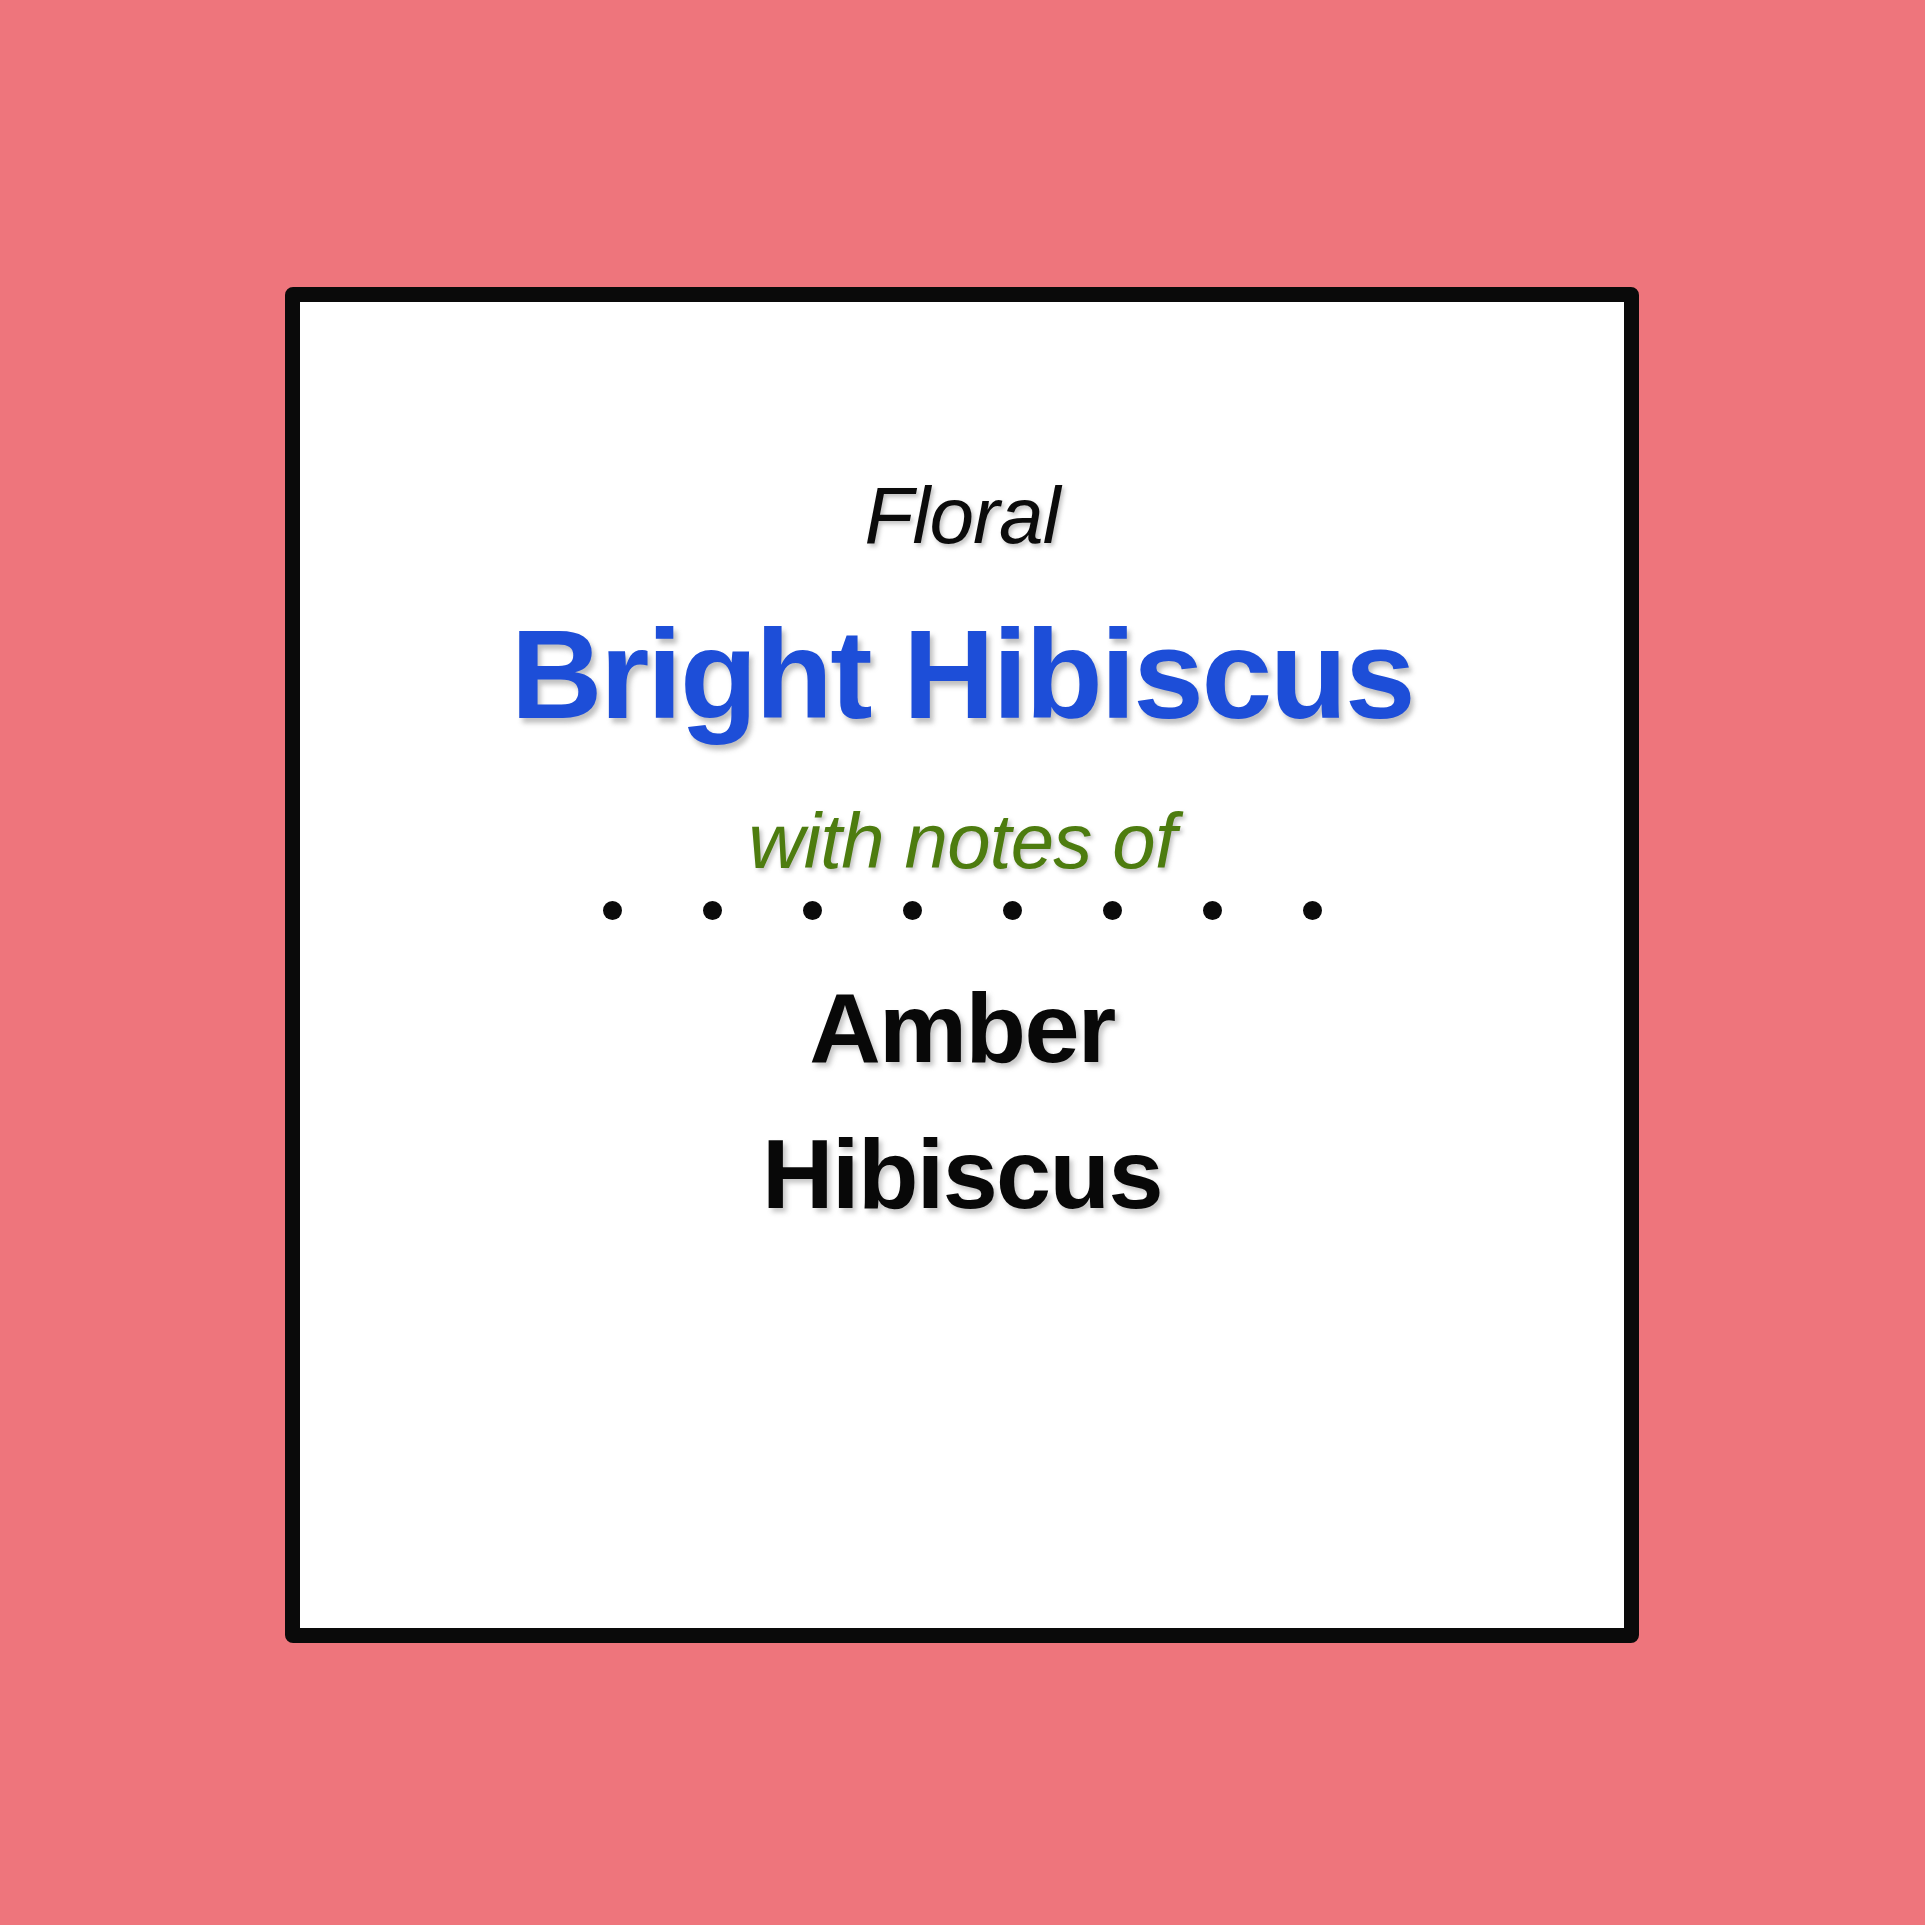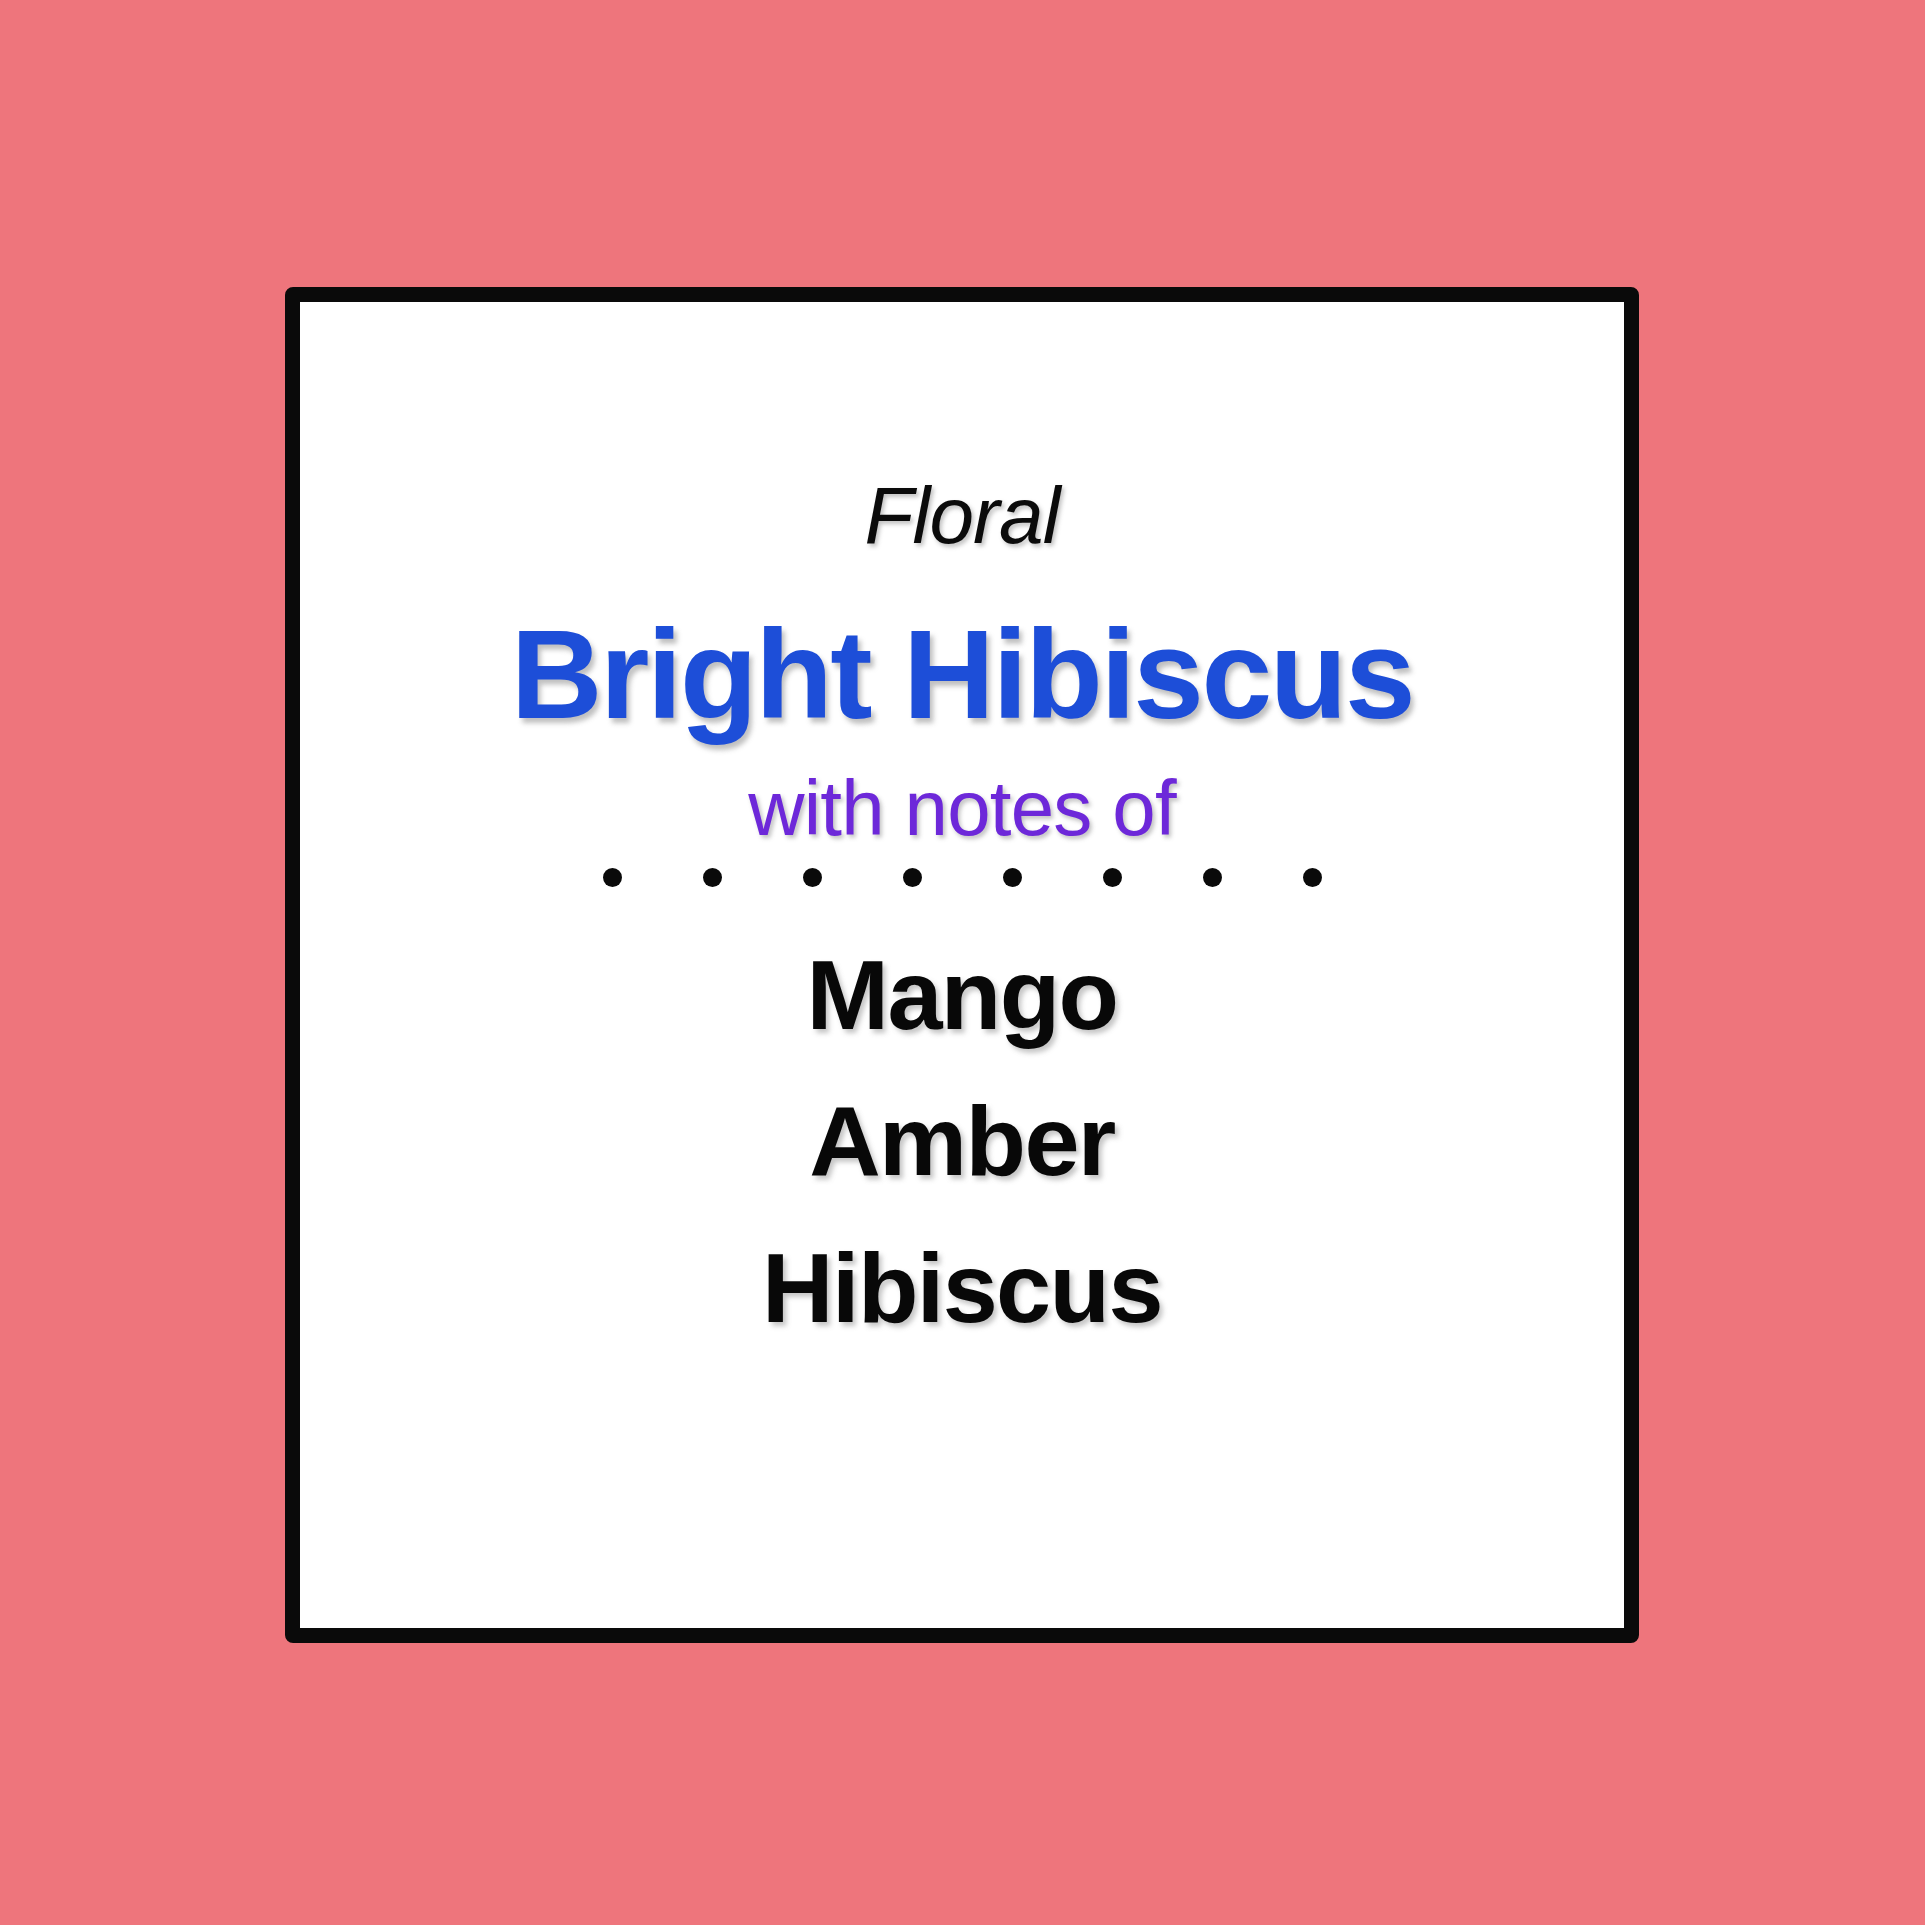--- a/index.html
+++ b/index.html
@@ -53,25 +53,26 @@
     margin-top: 55px;
     font-size: 127px;
     line-height: 1.0;
     font-weight: 700;
     color: #1d4ed8;
     letter-spacing: -2.4px;
     text-shadow: 3.3px 4.9px 5.7px rgba(115,115,115,0.45);
   }
 
   .notes-intro {
-    margin-top: 31px;
+    margin-top: 64px;
     font-size: 78px;
     line-height: 1.0;
+    font-style: italic;
     font-weight: 400;
-    color: #6d28d9;
+    color: #4d7c0f;
     letter-spacing: -0.8px;
     text-shadow: 2.4px 3.3px 4.1px rgba(120,120,120,0.45);
   }
 
   .dot-divider {
     margin-top: 19.5px;
     display: flex;
     flex-direction: row;
     align-items: center;
     justify-content: center;
@@ -119,20 +120,19 @@
         <span class="divider-dot" style="background: rgb(10, 10, 10);"></span>
         <span class="divider-dot" style="background: rgb(10, 10, 10);"></span>
         <span class="divider-dot" style="background: rgb(10, 10, 10);"></span>
         <span class="divider-dot" style="background: rgb(10, 10, 10);"></span>
         <span class="divider-dot" style="background: rgb(10, 10, 10);"></span>
         <span class="divider-dot" style="background: rgb(10, 10, 10);"></span>
         <span class="divider-dot" style="background: rgb(10, 10, 10);"></span>
       </div>
 
     <div class="notes-list" id="notes-list">
-        <div class="note-item">Mango</div>
         <div class="note-item">Amber</div>
         <div class="note-item">Hibiscus</div>
       </div>
 
   </div>
 </div>
 
 
 </body></html>

